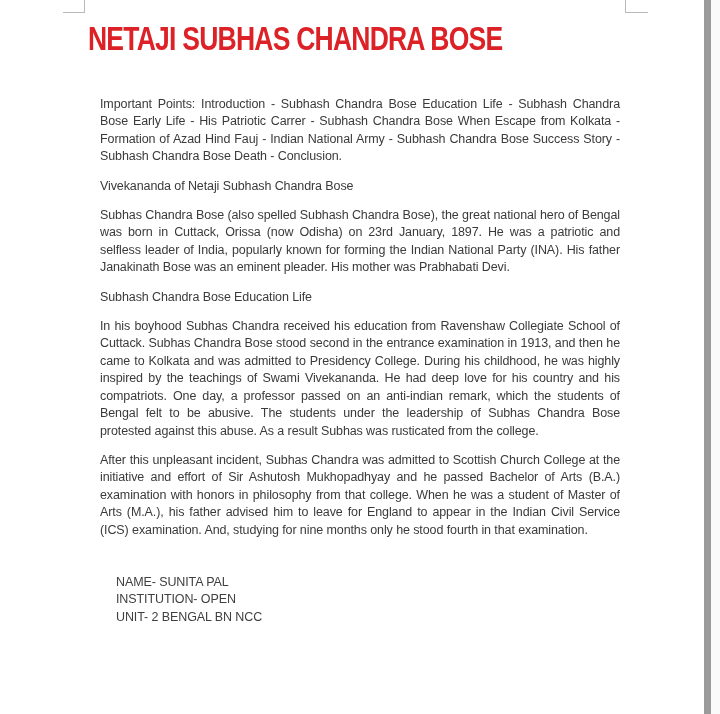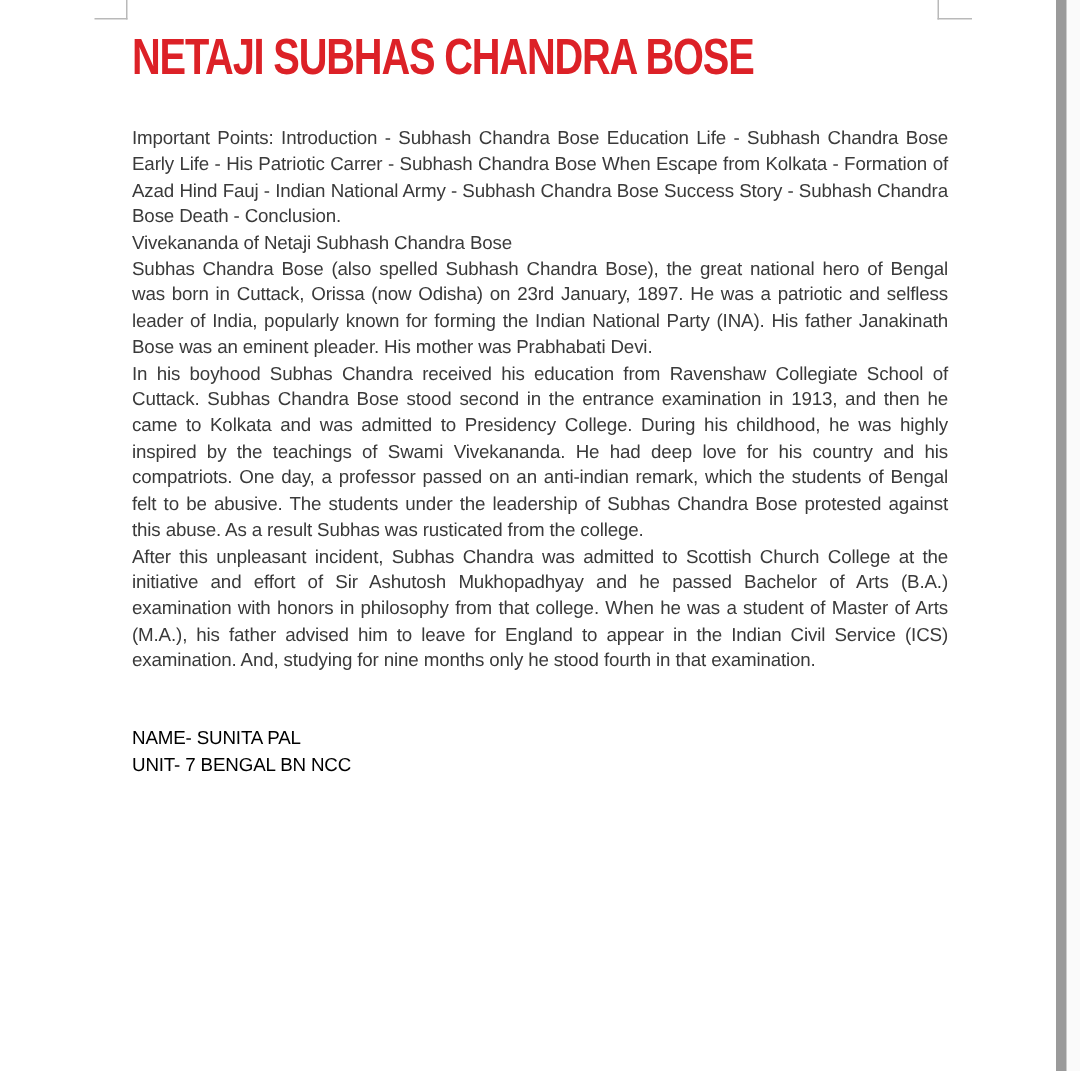--- a/index.html
+++ b/index.html
@@ -55,21 +55,21 @@
   .text-col {
     position: absolute;
     left: 88px; top: 84px;
     width: 544px;
     font-size: 12.5px;
     line-height: 17.4px;
     letter-spacing: -0.1px;
     color: #3a3a3a;
     text-align: justify;
   }
-  .text-col p { margin: 0; }
+  .text-col p { margin: 12px; }
   .gap-1 { margin-top: 17.4px; }
   .subhead { text-align: left; }
   .signature {
     margin-top: 34.8px;
     text-align: left;
   }
   .signature div { line-height: 17.4px; }
 </style>
 </head>
 <body>
@@ -82,28 +82,30 @@
   <h1 class="doc-title" style="color: rgb(220, 33, 39);">NETAJI SUBHAS CHANDRA BOSE</h1>
 
   <div class="text-col">
 
     <p>Important Points: Introduction - Subhash Chandra Bose Education Life - Subhash Chandra Bose Early Life - His Patriotic Carrer - Subhash Chandra Bose When Escape from Kolkata - Formation of Azad Hind Fauj - Indian National Army - Subhash Chandra Bose Success Story - Subhash Chandra Bose Death - Conclusion.</p>
 
     <p class="subhead">Vivekananda of Netaji Subhash Chandra Bose</p>
 
     <p>Subhas Chandra Bose (also spelled Subhash Chandra Bose), the great national hero of Bengal was born in Cuttack, Orissa (now Odisha) on 23rd January, 1897. He was a patriotic and selfless leader of India, popularly known for forming the Indian National Party (INA). His father Janakinath Bose was an eminent pleader. His mother was Prabhabati Devi.</p>
 
+    <p class="subhead gap-1">Subhash Chandra Bose Education Life</p>
 
     <p>In his boyhood Subhas Chandra received his education from Ravenshaw Collegiate School of Cuttack. Subhas Chandra Bose stood second in the entrance examination in 1913, and then he came to Kolkata and was admitted to Presidency College. During his childhood, he was highly inspired by the teachings of Swami Vivekananda. He had deep love for his country and his compatriots. One day, a professor passed on an anti-indian remark, which the students of Bengal felt to be abusive. The students under the leadership of Subhas Chandra Bose protested against this abuse. As a result Subhas was rusticated from the college.</p>
 
     <p class="gap-1">After this unpleasant incident, Subhas Chandra was admitted to Scottish Church College at the initiative and effort of Sir Ashutosh Mukhopadhyay and he passed Bachelor of Arts (B.A.) examination with honors in philosophy from that college. When he was a student of Master of Arts (M.A.), his father advised him to leave for England to appear in the Indian Civil Service (ICS) examination. And, studying for nine months only he stood fourth in that examination.</p>
 
-    <div class="signature" style="color: #000000;">
+    <div class="signature" style="color: #404040; margin-left: 28px;">
       <div>NAME- SUNITA PAL</div>
-      <div>UNIT- 7 BENGAL BN NCC</div>
+      <div>INSTITUTION- OPEN</div>
+      <div>UNIT- 2 BENGAL BN NCC</div>
     </div>
 
   </div>
 
   <div class="edge-bg"></div>
   <div class="scrollbar-thumb" style="background: rgb(154, 154, 154);"></div>
 
 </div>
 
 </body></html>

